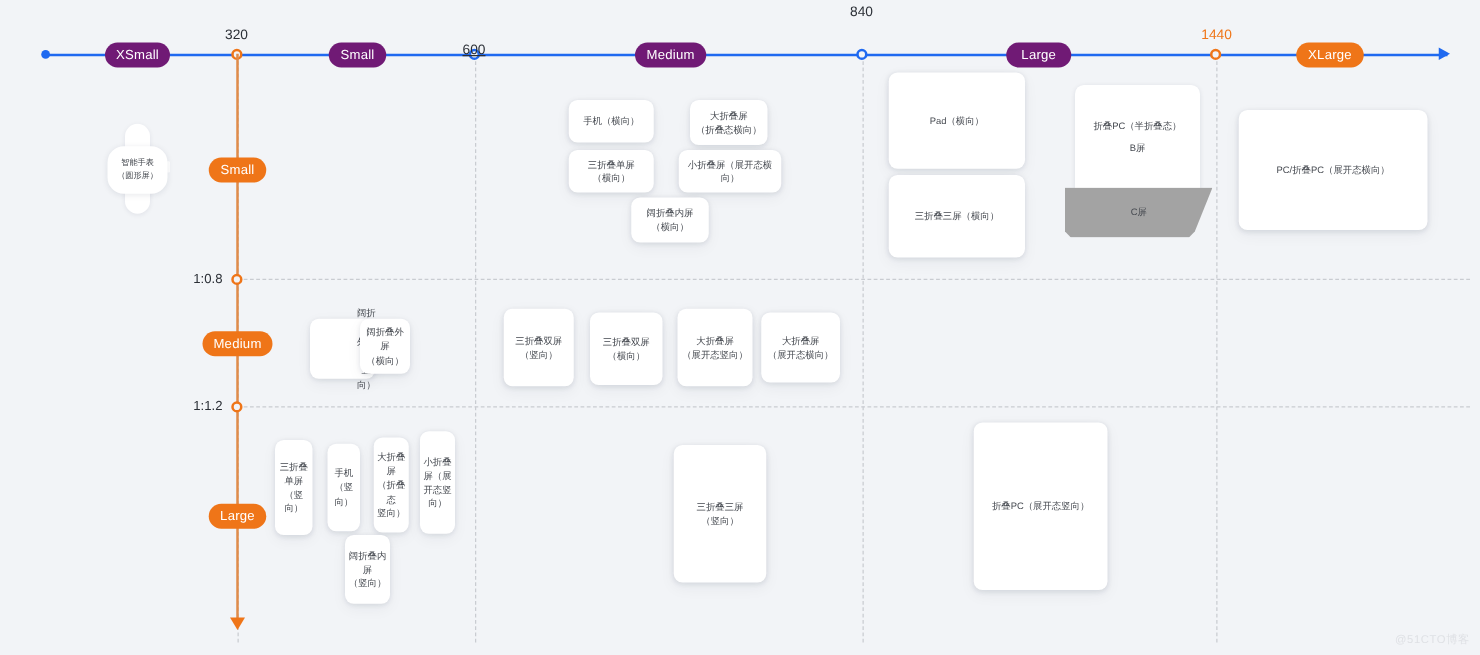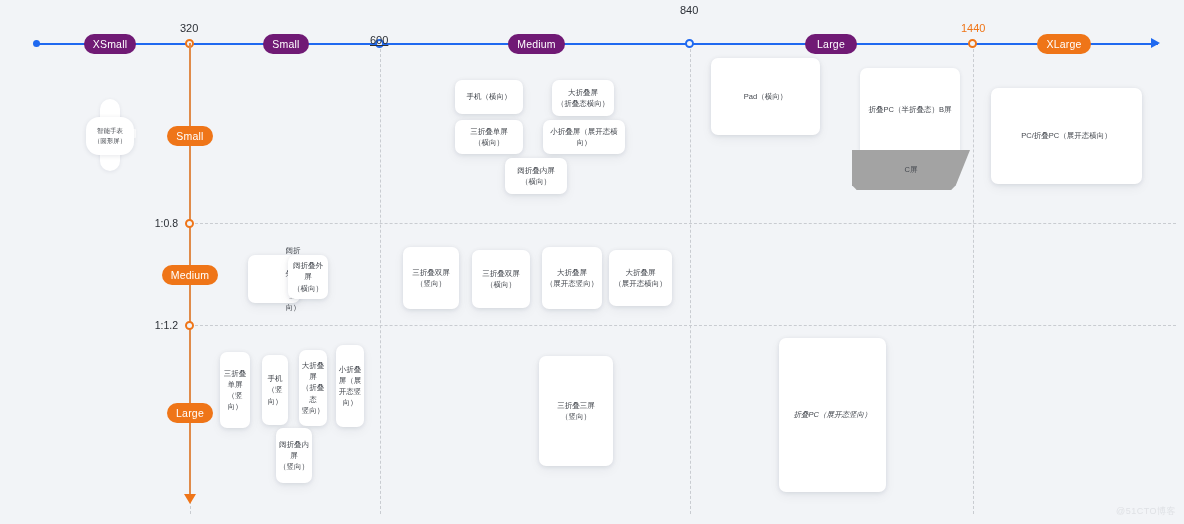--- a/index.html
+++ b/index.html
@@ -53,21 +53,21 @@
     text-align:center;color:#44484f;font-size:7.5px;line-height:1.5;
     padding:2px;box-sizing:border-box;word-break:break-all;
   }
   .card.wide{word-break:keep-all;}
 
   
   .laptop{position:absolute;}
   .laptop-b{
     position:absolute;left:0;top:0;background:#fff;border-radius:7px 7px 0 0;
     box-shadow:0 1px 4px rgba(20,30,60,.10);
-    display:flex;align-items:center;justify-content:center;
+    display:flex;flex-direction:column;align-items:center;justify-content:center;
     color:#44484f;font-size:7.5px;line-height:2.4;text-align:center;
   }
   .laptop-c{
     position:absolute;background:#a3a3a3;
     box-shadow:0 2px 6px rgba(20,30,60,.10);
     display:flex;align-items:center;justify-content:center;
     color:#44484f;font-size:7.5px;text-align:center;
     clip-path:polygon(0% 0%, 100% 0%, 88% 88%, 84% 100%, 4% 100%, 0% 88%);
   }
 
@@ -137,20 +137,21 @@
     <div class="watch-face">智能手表<br>（圆形屏）</div>
   </div>
 
   <div class="card" style="left:455px;top:80px;width:68px;height:34px;">手机（横向）</div>
   <div class="card" style="left:552px;top:80px;width:62px;height:36px;">大折叠屏<br>（折叠态横向）</div>
   <div class="card" style="left:455px;top:120px;width:68px;height:34px;">三折叠单屏<br>（横向）</div>
   <div class="card" style="left:543px;top:120px;width:82px;height:34px;">小折叠屏（展开态横向）</div>
   <div class="card" style="left:505px;top:158px;width:62px;height:36px;">阔折叠内屏<br>（横向）</div>
 
   <div class="card" style="left:711px;top:58px;width:109px;height:77px;">Pad（横向）</div>
+  <div class="card" style="left:711px;top:140px;width:109px;height:66px;">三折叠三屏（横向）</div>
 
   <div class="laptop" style="left:860px;top:68px;width:120px;height:120px;">
     <div class="laptop-b" style="width:100px;height:83px;">
       <span>折叠PC（半折叠态）</span>
       <span>B屏</span>
     </div>
     <div class="laptop-c" style="left:-8px;top:82px;width:118px;height:40px;">C屏</div>
   </div>
 
   <div class="card wide" style="left:991px;top:88px;width:151px;height:96px;">PC/折叠PC（展开态横向）</div>
@@ -164,16 +165,16 @@
   <div class="card" style="left:609px;top:250px;width:63px;height:56px;">大折叠屏<br>（展开态横向）</div>
 
   <div class="card" style="left:220px;top:352px;width:30px;height:76px;">三折叠<br>单屏<br>（竖向）</div>
   <div class="card" style="left:262px;top:355px;width:26px;height:70px;">手机<br>（竖向）</div>
   <div class="card" style="left:299px;top:350px;width:28px;height:76px;">大折叠屏<br>（折叠态<br>竖向）</div>
   <div class="card" style="left:336px;top:345px;width:28px;height:82px;">小折叠<br>屏（展<br>开态竖<br>向）</div>
   <div class="card" style="left:276px;top:428px;width:36px;height:55px;">阔折叠内屏<br>（竖向）</div>
 
   <div class="card" style="left:539px;top:356px;width:74px;height:110px;">三折叠三屏<br>（竖向）</div>
 
-  <div class="card wide" style="left:779px;top:338px;width:107px;height:154px;font-style:italic;">折叠PC（展开态竖向）</div>
+  <div class="card wide" style="left:779px;top:338px;width:107px;height:134px;">折叠PC（展开态竖向）</div>
 
   <div class="watermark">@51CTO博客</div>
 </div>
 
 </body></html>

